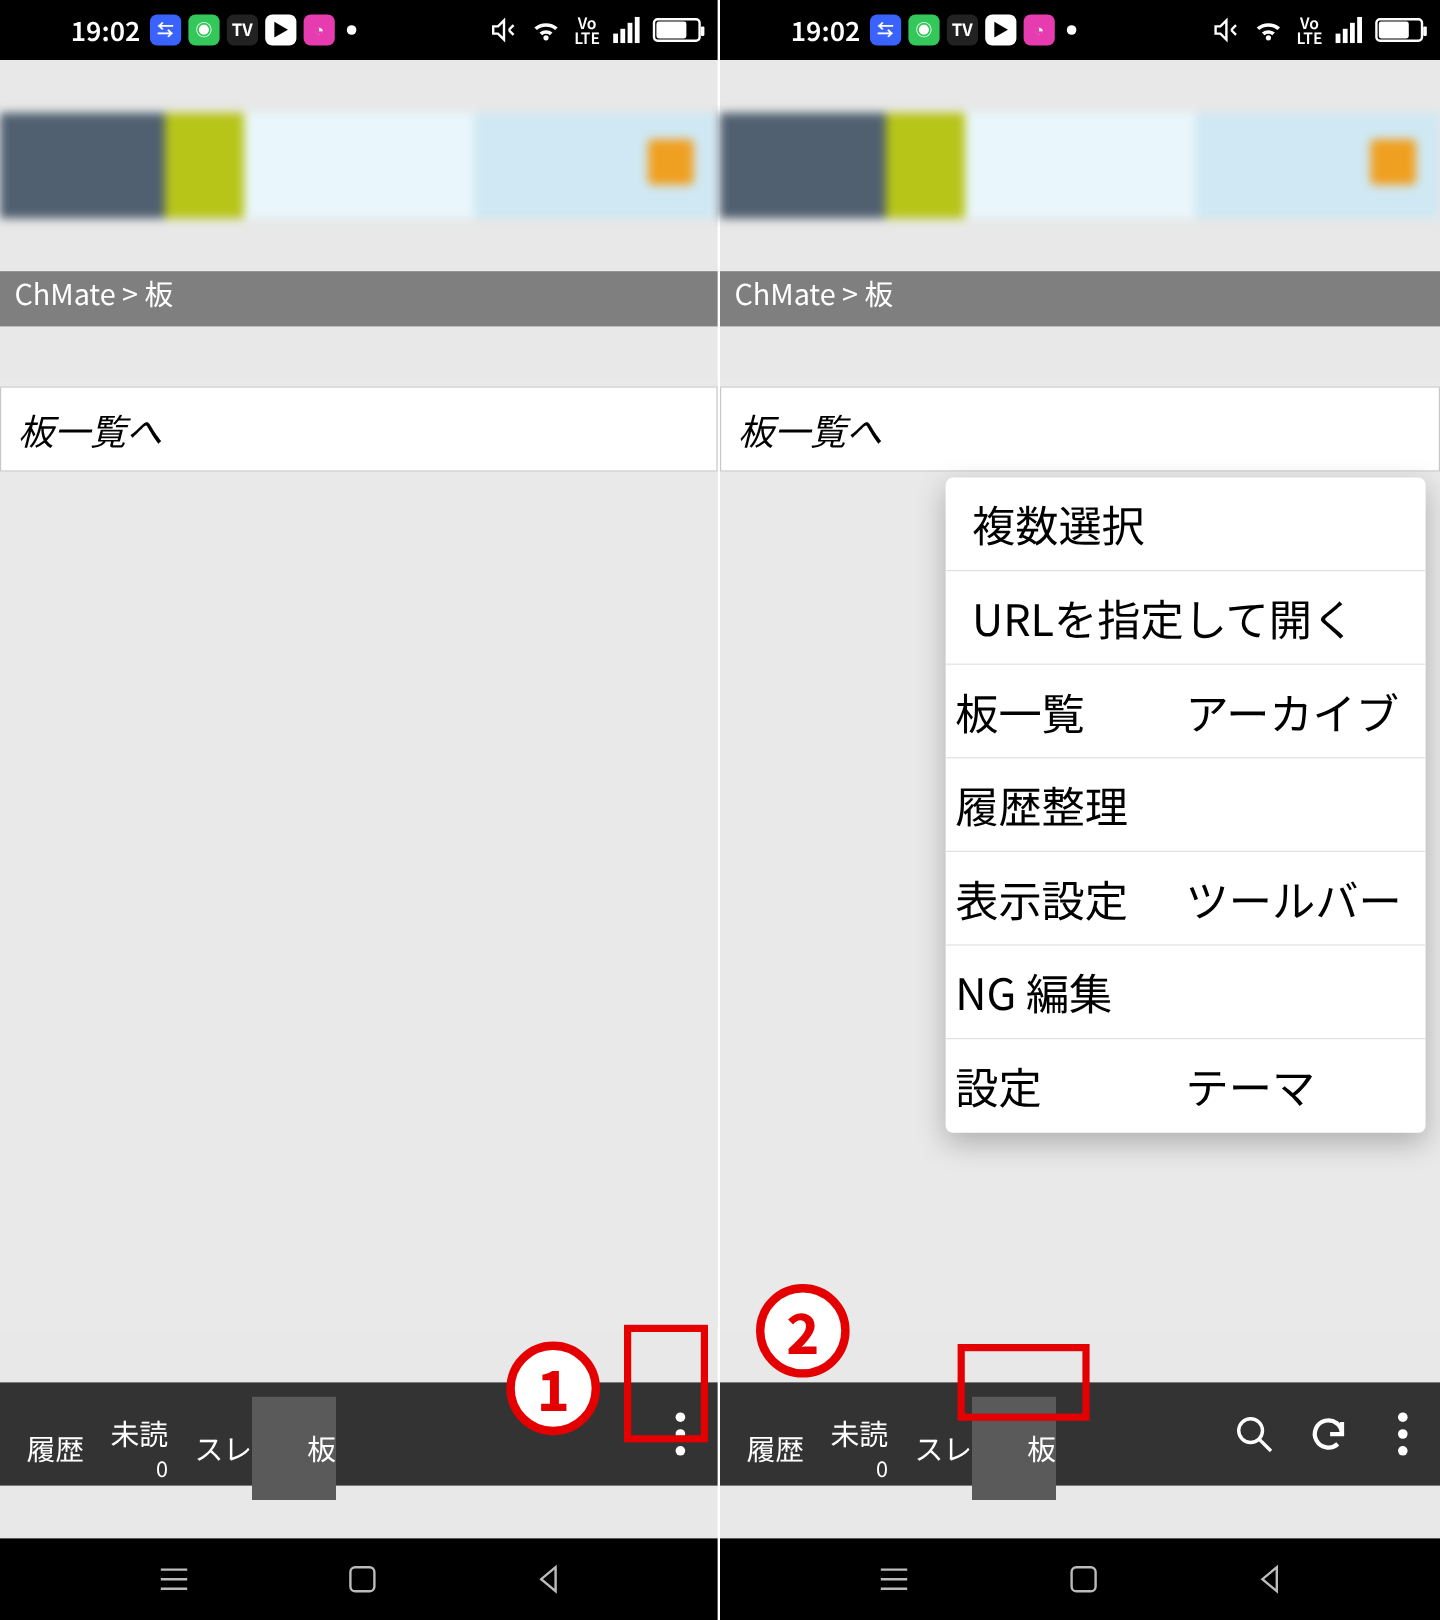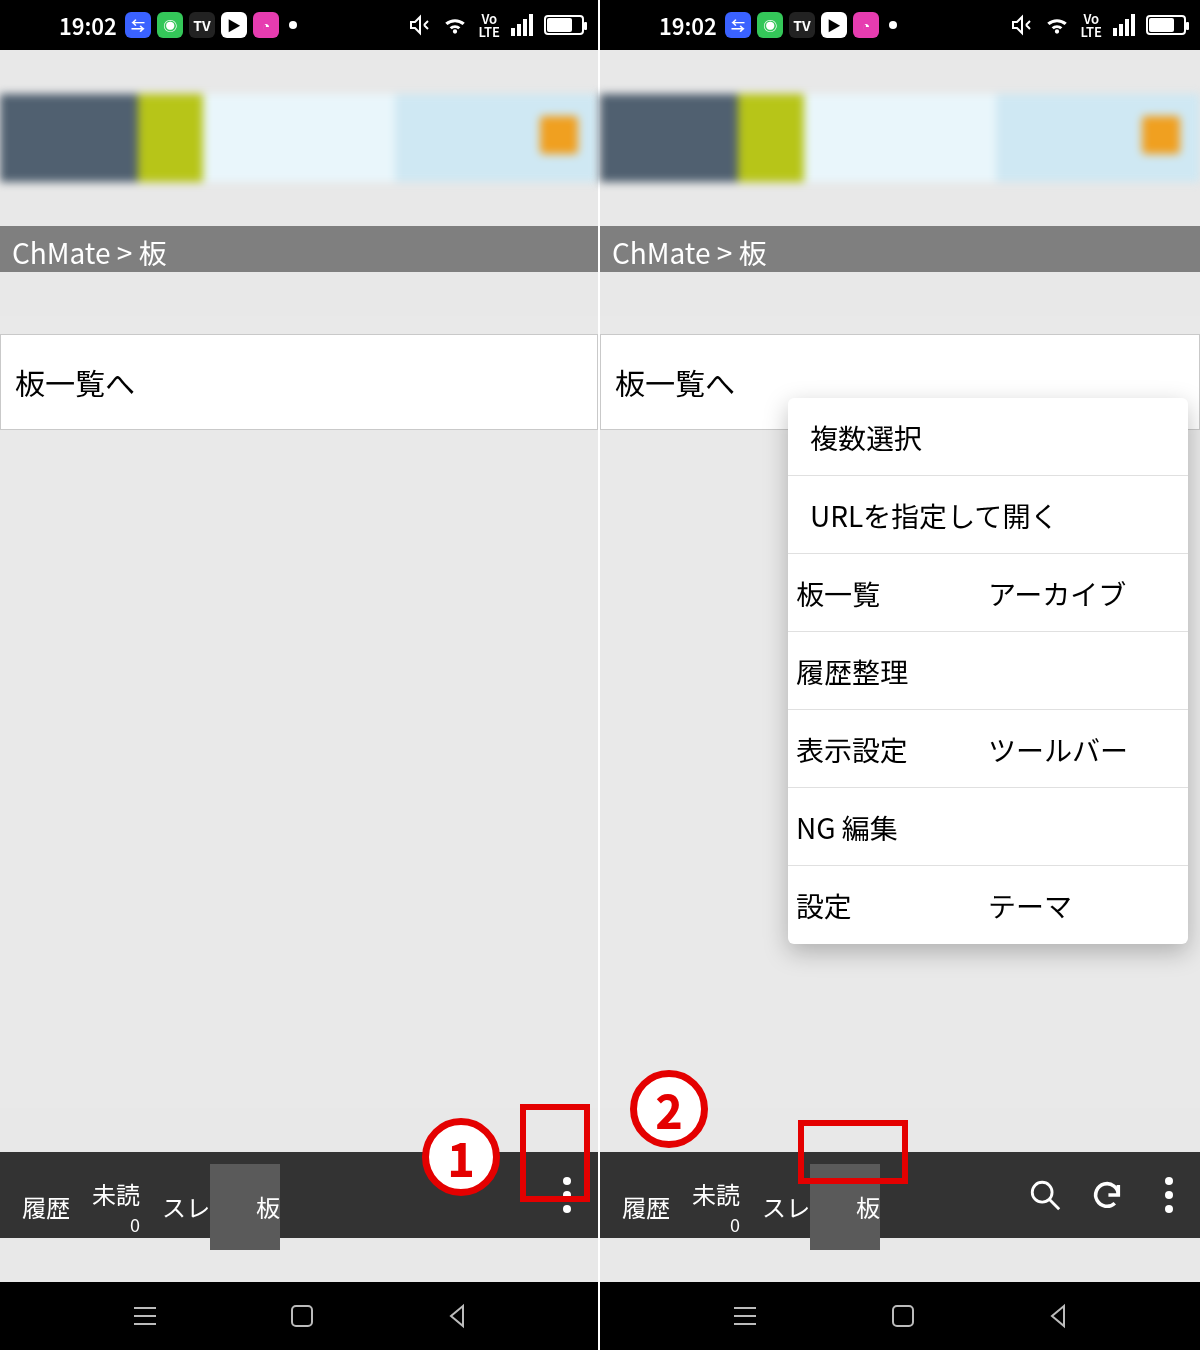--- a/index.html
+++ b/index.html
@@ -47,29 +47,30 @@
   .ad {
     height: 88px; width: 100%; position: relative; overflow: hidden;
     background: linear-gradient(90deg, #506070 0 23%, #b7c518 23% 34%, #e9f6fb 34% 66%, #cfe8f3 66% 100%);
     filter: blur(4px);
   }
   .ad::after{content:"";position:absolute;right:20px;top:22px;width:38px;height:38px;background:#f0a020;border-radius:4px;}
 
   
   .crumb {
     height: 46px; background: #7f7f7f; color: #fff; display: flex;
-    align-items: flex-end; padding: 0 12px; font-size: 28px;
+    align-items: flex-start; padding: 0 12px; font-size: 24px;
   }
 
   
   .main { flex: 1; background: #e9e9e9; position: relative; }
   .listitem {
-    background: #fff; border: 1px solid #c9c9c9; height: 96px;
+    background: #fff; border: 1px solid #c9c9c9; height: 71px;
     font-size: 30px; display: flex; align-items: center; padding: 0 14px;
-    margin-top: 18px;
+    margin-top: 6px;
+    font-style: italic;
   }
 
   
   .tabs {
     height: 86px; background: #333; color: #fff; display: flex;
     align-items: center; font-size: 24px;
   }
   .tab {
     width: 70px; display: flex; flex-direction: column; align-items: flex-end;
     justify-content: center; height: 100%; margin-top: 23px;
@@ -84,21 +85,21 @@
     height: 68px; background: #000; color: #c8c8c8; display: flex;
     align-items: center; justify-content: space-evenly;
   }
 
   
   .menu {
     position: absolute; right: 12px; bottom: 164px; width: 400px;
     background: #fff; border-radius: 6px; box-shadow: 0 8px 24px rgba(0,0,0,0.25);
     display: flex; flex-direction: column; overflow: hidden; z-index: 5;
   }
-  .mrow { height: 78px; display: flex; align-items: center; border-bottom: 1px solid #e0e0e0; font-size: 28px; }
+  .mrow { height: 78px; display: flex; align-items: center; border-bottom: 1px solid #e0e0e0; font-size: 36px; }
   .mrow.single { padding: 0 22px; }
   .mrow.pair { padding: 0 8px; gap: 0; }
   .mrow.pair .col { flex: 1; }
   .mrow.last { border-bottom: none; }
 
   
   .redbox { position: absolute; border: 6px solid #e40000; z-index: 20; }
   .circ {
     position: absolute; width: 78px; height: 78px; border: 7px solid #e40000;
     border-radius: 50%; background: #fff; display: flex; align-items: center;

